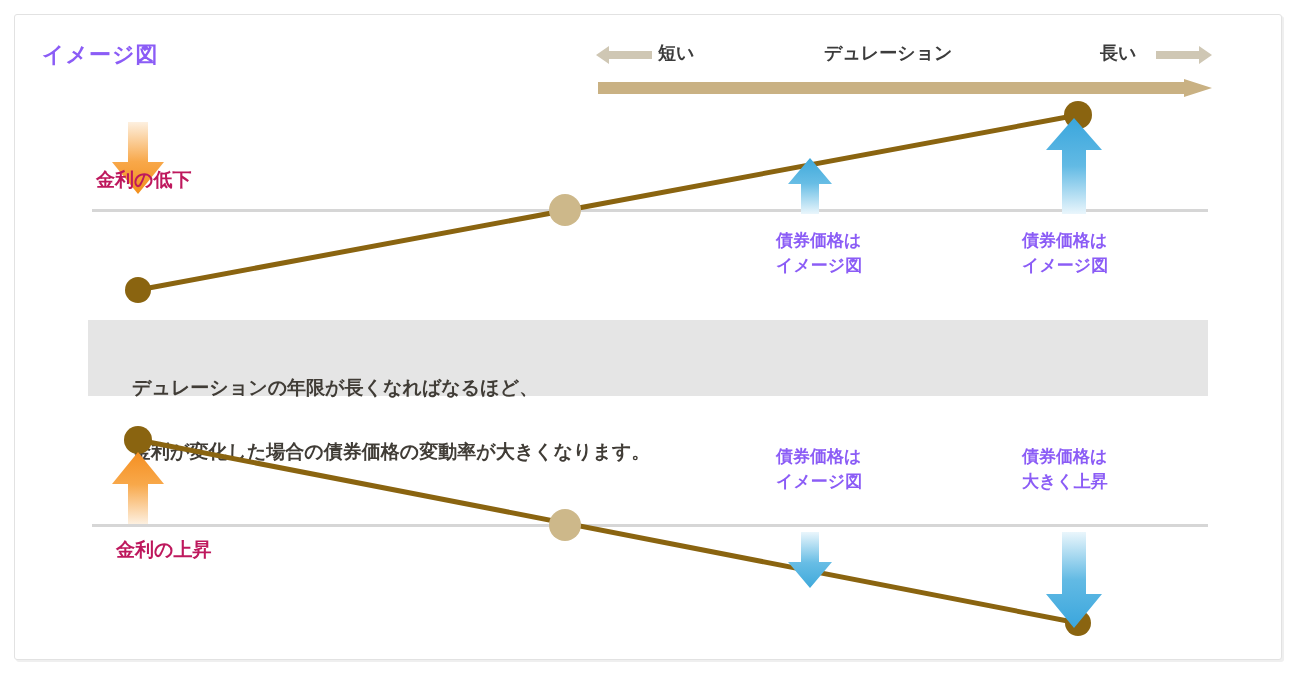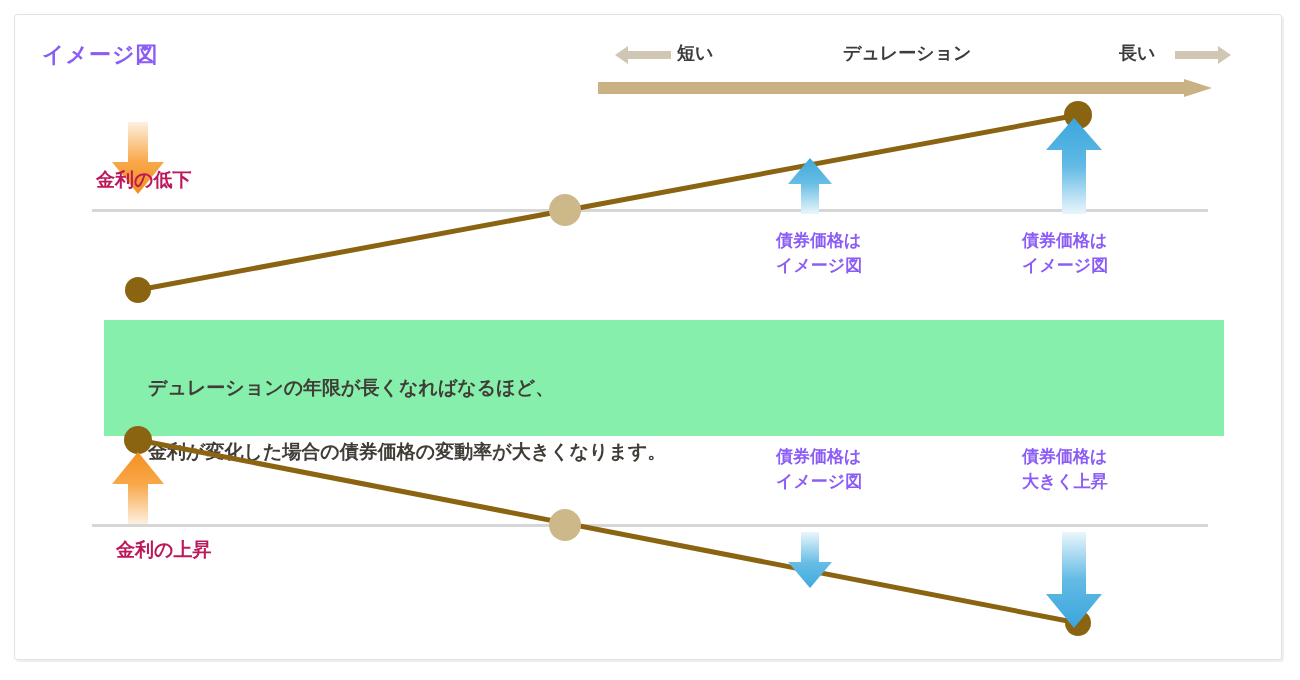--- a/index.html
+++ b/index.html
@@ -48,21 +48,21 @@
     font-size: 22px;
     font-weight: bold;
     color: #8b5cf6;
     letter-spacing: 1px;
     white-space: nowrap;
   }
 
   
   #duration-header {
     position: absolute;
-    left: 615px;
+    left: 596px;
     top: 40px;
     width: 616px;
     height: 30px;
     text-align: right;
   }
   .hdr-label {
     position: absolute;
     top: 0;
     font-size: 18px;
     font-weight: bold;
@@ -131,25 +131,25 @@
     line-height: 25px;
   }
   #bond-top-mid   { left: 776px; top: 228px; }
   #bond-top-right { left: 1022px; top: 228px; }
   #bond-bot-mid   { left: 776px; top: 444px; }
   #bond-bot-right { left: 1022px; top: 444px; }
 
   
   #note-box {
     position: absolute;
-    left: 104px;
+    left: 88px;
     top: 320px;
     width: 1120px;
-    height: 116px;
-    background: #86efac;
+    height: 76px;
+    background: #e5e5e5;
   }
   #note-text {
     position: absolute;
     left: 44px;
     top: 20px;
     font-size: 19px;
     font-weight: bold;
     color: #403c36;
     line-height: 32px;
     white-space: pre-line;

